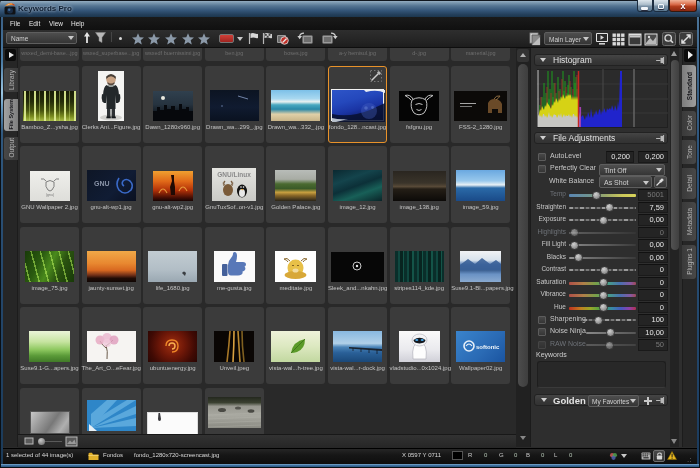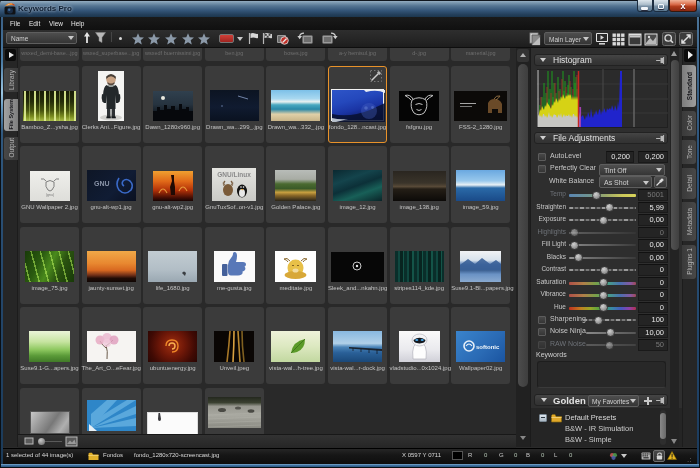--- a/index.html
+++ b/index.html
@@ -574,21 +574,21 @@
 <svg class="abs" style="left:655px;top:177px;" width="10" height="10" viewBox="0 0 10 10">
       <path d="M1.5 8.5 L5.5 4.5 M5 4 L7 2 L8 3 L6 5 Z" stroke="#e0e0e0" stroke-width="1.2" fill="#e0e0e0"></path>
     </svg>
     <div class="slab" style="left:506px;top:190.0px;color:#6e7278;">Temp</div>
 <div class="track" style="left:569px;top:194.0px;width:67px;background:linear-gradient(90deg,#5a86b4 0%,#6f9490 30%,#9aa86a 55%,#ccc85a 80%,#d8d45a 100%);height:3px;"></div>
 <div class="knob" style="left:592.0px;top:190.5px;"></div>
 <div class="vbox" style="top:189.0px;color:#7a7a7a;">5001</div>
 <div class="slab" style="left:506px;top:202.5px;color:#c8c8c8;">Straighten</div>
 <div class="track" style="left:569px;top:206.5px;width:67px;background:repeating-linear-gradient(90deg,#9a9a9a 0 4px,#4a4a4a 4px 6px,#787878 6px 9px,#4a4a4a 9px 11px);"></div>
 <div class="knob" style="left:604.5px;top:203.0px;"></div>
-<div class="vbox" style="top:201.5px;color:#e8e8e8;">5,99</div>
+<div class="vbox" style="top:201.5px;color:#e8e8e8;">7,59</div>
 <div class="slab" style="left:506px;top:215.0px;color:#c8c8c8;">Exposure</div>
 <div class="track" style="left:569px;top:219.0px;width:67px;background:repeating-linear-gradient(90deg,#9a9a9a 0 4px,#4a4a4a 4px 6px,#787878 6px 9px,#4a4a4a 9px 11px);"></div>
 <div class="knob" style="left:598.5px;top:215.5px;"></div>
 <div class="vbox" style="top:214.0px;color:#e8e8e8;">0,00</div>
 <div class="slab" style="left:506px;top:227.5px;color:#6e7278;">Highlights</div>
 <div class="track" style="left:569px;top:231.5px;width:67px;background:linear-gradient(90deg,#999 0%,#777 20%,#3a3a3a 100%);opacity:.55;"></div>
 <div class="knob" style="left:569.5px;top:228.0px;opacity:.6;"></div>
 <div class="vbox" style="top:226.5px;color:#7a7a7a;">0</div>
 <div class="slab" style="left:506px;top:240.0px;color:#c8c8c8;">Fill Light</div>
 <div class="track" style="left:569px;top:244.0px;width:67px;background:linear-gradient(90deg,#999 0%,#777 20%,#3a3a3a 100%);"></div>
@@ -640,34 +640,20 @@
 <div class="ddtri" style="left:630px;top:399px;"></div>
 <div class="abs" style="left:644px;top:396.5px;width:8px;height:8px;">
  <div class="abs" style="left:3px;top:0;width:2.2px;height:8px;background:#c8c8c8;"></div>
  <div class="abs" style="left:0;top:3px;width:8px;height:2.2px;background:#c8c8c8;"></div>
     </div>
 <svg class="pin" style="left:656px;top:396.5px;" viewBox="0 0 10 8">
       <path d="M0 4 L5 4" stroke="#b8b8b8" stroke-width="1.2"></path>
       <rect x="5" y="1" width="3.5" height="6" fill="#b8b8b8"></rect>
       <path d="M8.5 0 L8.5 8" stroke="#b8b8b8" stroke-width="1.2"></path>
     </svg>
-<div class="abs" style="left:531px;top:407.5px;width:151px;height:39.5px;background:#252525;overflow:hidden;">
- <div class="abs" style="left:8px;top:6px;width:8px;height:8px;background:linear-gradient(180deg,#dde6ee,#aab8c4);border:1px solid #7a8894;border-radius:1px;"></div>
- <div class="abs" style="left:9.8px;top:9.4px;width:4.4px;height:1.3px;background:#2a3540;"></div>
- <svg class="abs" style="left:20px;top:5px;" width="11" height="10" viewBox="0 0 11 10">
-  <path d="M0.5 2.5 L0.5 9 L10.5 9 L10.5 3.5 L5 3.5 L4 1.5 L1.5 1.5 Z" fill="#e0a82a" stroke="#8a6a10" stroke-width="0.7"></path>
-  <path d="M0.5 4.5 L10.5 4.5" stroke="#f0cc70" stroke-width="1"></path>
-      </svg>
- <div class="abs" style="left:34px;top:5px;font-size:7.5px;color:#d8d8d8;">Default Presets</div>
- <div class="abs" style="left:34px;top:16px;font-size:7.5px;color:#cccccc;">B&amp;W - IR Simulation</div>
- <div class="abs" style="left:34px;top:27px;font-size:7.5px;color:#cccccc;">B&amp;W - Simple</div>
- <div class="abs" style="left:34px;top:38px;font-size:7.5px;color:#cccccc;">Bleach Bypass</div>
- <div class="abs" style="left:129px;top:2px;width:6px;height:35px;background:#2e2e2e;border-radius:3px;"></div>
- <div class="abs" style="left:129px;top:5px;width:6px;height:26px;background:linear-gradient(90deg,#8a8a8a,#6a6a6a);border-radius:3px;"></div>
-</div>
 
 <div class="abs" style="left:670px;top:47.5px;width:9px;height:399px;background:#232323;"></div>
 <div class="abs" style="left:671px;top:51px;width:0;height:0;border-left:3.5px solid transparent;border-right:3.5px solid transparent;border-bottom:5px solid #999;"></div>
 <div class="abs" style="left:670.5px;top:60px;width:8px;height:190px;background:linear-gradient(90deg,#525252,#404040);border-radius:4px;"></div>
 <div class="abs" style="left:671px;top:439px;width:0;height:0;border-left:3.5px solid transparent;border-right:3.5px solid transparent;border-top:5px solid #888;"></div>
 
 <div class="abs" style="left:1px;top:447.5px;width:698px;height:16.5px;background:linear-gradient(180deg,#262626,#161616 40%,#0e0e0e);border-top:1px solid #000;"></div>
 <div class="abs" style="left:6px;top:452px;font-size:6px;color:#d8d8d8;">1 selected of 44 image(s)</div>
 <svg class="abs" style="left:88px;top:451.5px;" width="11" height="9" viewBox="0 0 11 9">
  <path d="M0.5 1.5 L0.5 8 L10.5 8 L10.5 2.5 L5 2.5 L4 0.8 L1.5 0.8 Z" fill="#e0b02a"></path>

